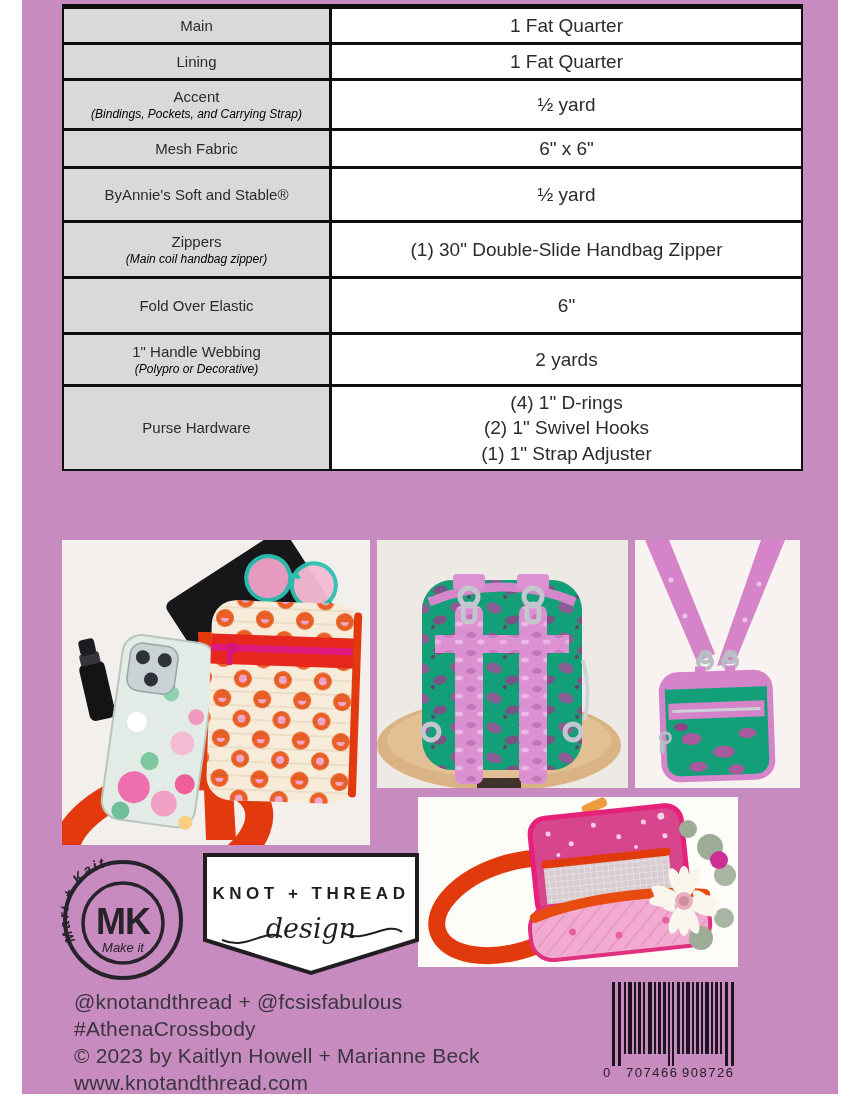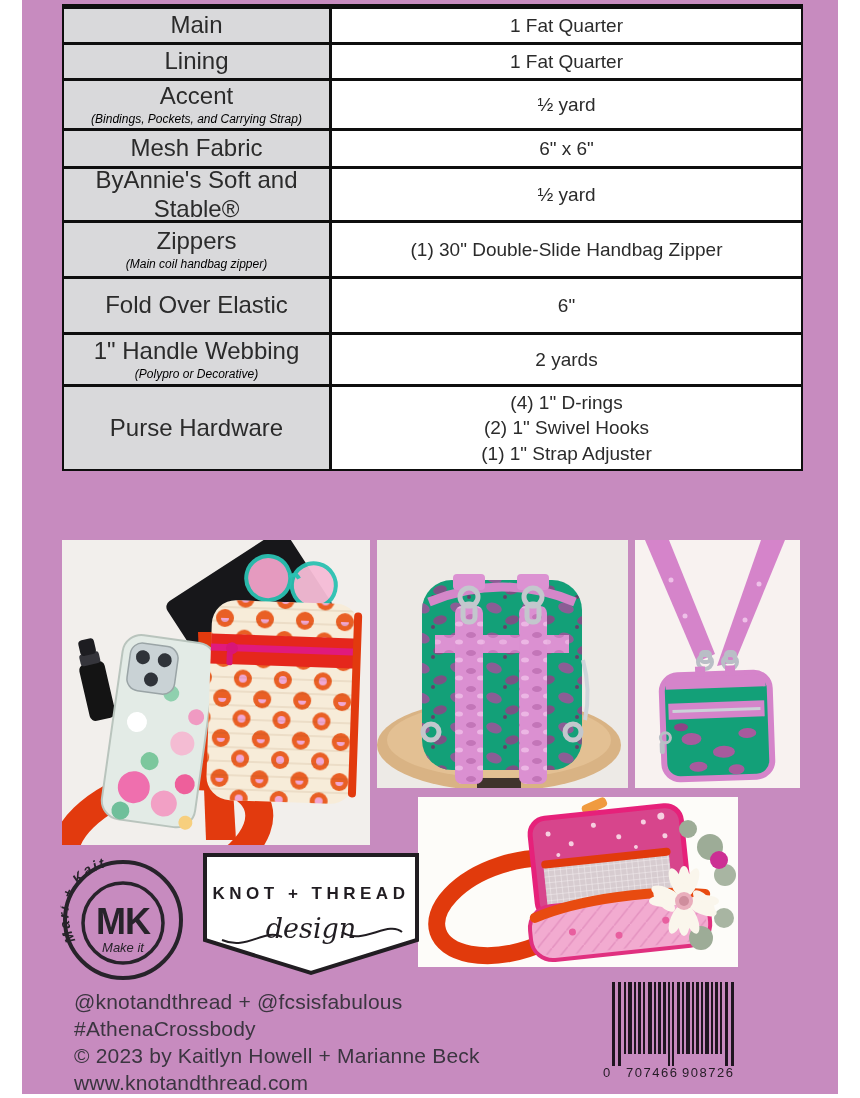--- a/index.html
+++ b/index.html
@@ -12,21 +12,21 @@
           background:#fff;box-sizing:border-box;}
   .trow{display:grid;grid-template-columns:268px 1fr;border-top:3px solid #0e0e0e;box-sizing:border-box;}
   .trow.r0{border-top:none;height:72px;}
   .trow.r1{height:36px}.trow.r2{height:36px}.trow.r3{height:50px}.trow.r4{height:38px}
   .trow.r5{height:54px}.trow.r6{height:56px}.trow.r7{height:56px}.trow.r8{height:52px}.trow.r9{height:85px}
   .tcell{display:flex;flex-direction:column;justify-content:center;align-items:center;
          text-align:center;padding:2px 8px;box-sizing:border-box;overflow:hidden;}
   .tcell.left{border-right:3px solid #0e0e0e;background:#d9d9db;}
   .trow.r0 .tcell.left{background:#ffffff;}
   .trow.r0 .tcell.right{background:#d9d9db;}
-  .lbl{font-size:24px;color:#2b2b2b;line-height:1.2;}
+  .lbl{font-size:15px;color:#2b2b2b;line-height:1.2;}
   .sub{font-size:12px;color:#000000;line-height:1.15;margin-top:2px;font-style:italic;}
   .val{font-size:19px;color:#2b2b2b;white-space:pre-line;line-height:1.32;}
   .hdr-left{font-weight:bold;font-size:21px;color:#141414;white-space:pre-line;line-height:1.25;}
   .hdr-line{font-weight:bold;font-size:21px;color:#141414;line-height:1.3;}
 
   
   .photo{position:absolute;}
   .photo svg{display:block;}
   .photo1{left:62px;top:540px;width:308px;height:305px;}
   .photo2{left:377px;top:540px;width:251px;height:248px;}

